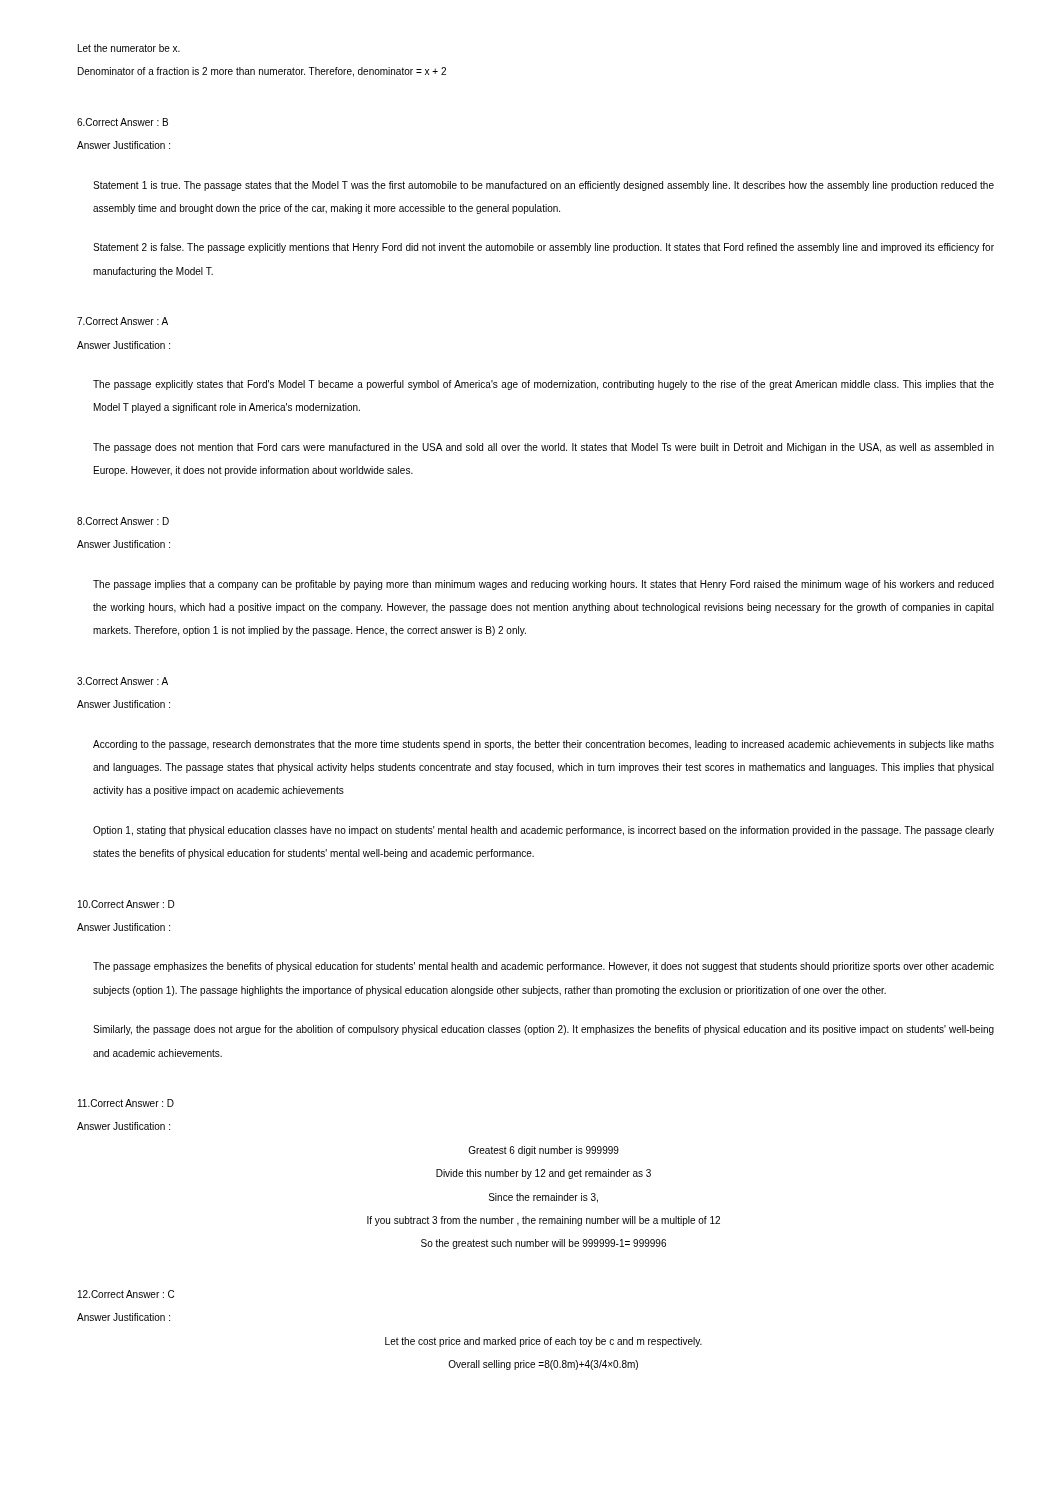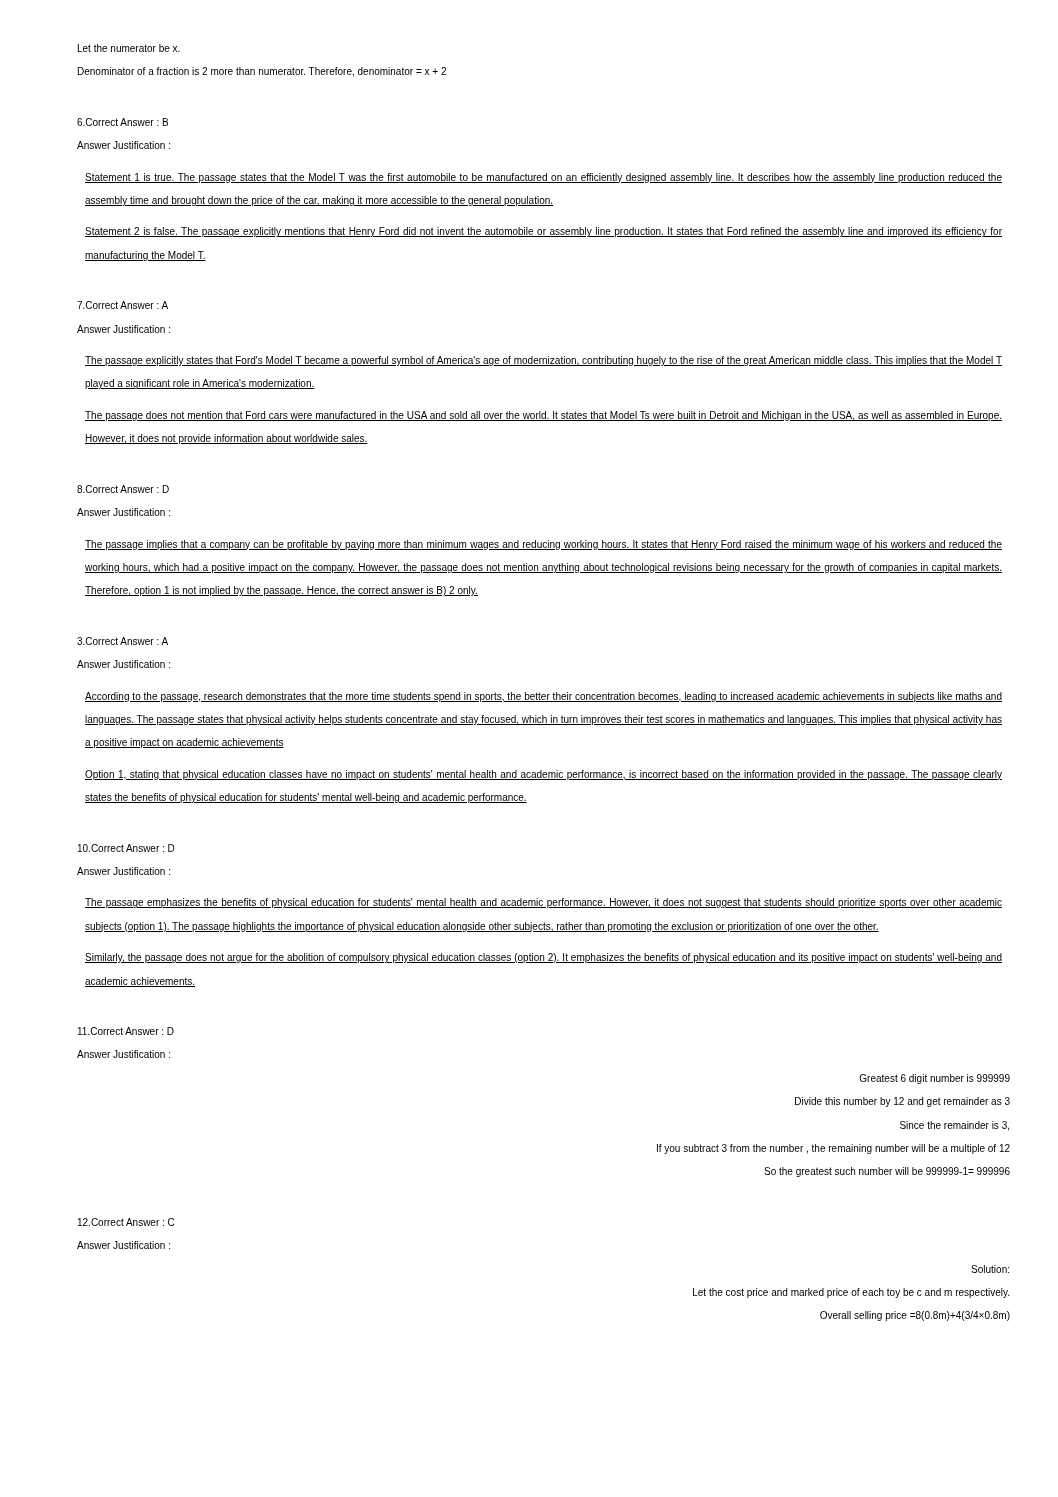--- a/index.html
+++ b/index.html
@@ -25,27 +25,26 @@
   }
   .sec {
     margin-top: 27px;
   }
   .sec-heading,
   .sec-subheading {
     font-weight: 400;
     text-align: left;
   }
   p.para {
-    margin: 8px;
+    margin: 16px;
     text-align: justify;
     text-justify: inter-word;
-    text-decoration: underline;
   }
   .calc-line {
-    text-align: right;
+    text-align: center;
   }
 </style>
 </head>
 <body>
 
 <div class="page">
 
   <div class="intro">
     <div class="intro-line">Let the numerator be x.</div>
     <div class="intro-line">Denominator of a fraction is 2 more than numerator. Therefore, denominator = x + 2</div>
@@ -91,18 +90,17 @@
     <div class="calc-line">Greatest 6 digit number is 999999</div>
     <div class="calc-line">Divide this number by 12 and get remainder as 3</div>
     <div class="calc-line">Since the remainder is 3,</div>
     <div class="calc-line">If you subtract 3 from the number , the remaining number will be a multiple of 12</div>
     <div class="calc-line">So the greatest such number will be 999999-1= 999996</div>
   </div>
 
   <div class="sec">
     <div class="sec-heading">12.Correct Answer : C</div>
     <div class="sec-subheading">Answer Justification :</div>
-    <div class="calc-line">Solution:</div>
     <div class="calc-line">Let the cost price and marked price of each toy be c and m respectively.</div>
     <div class="calc-line">Overall selling price =8(0.8m)+4(3/4×0.8m)</div>
   </div>
 
 </div>
 
 </body></html>

